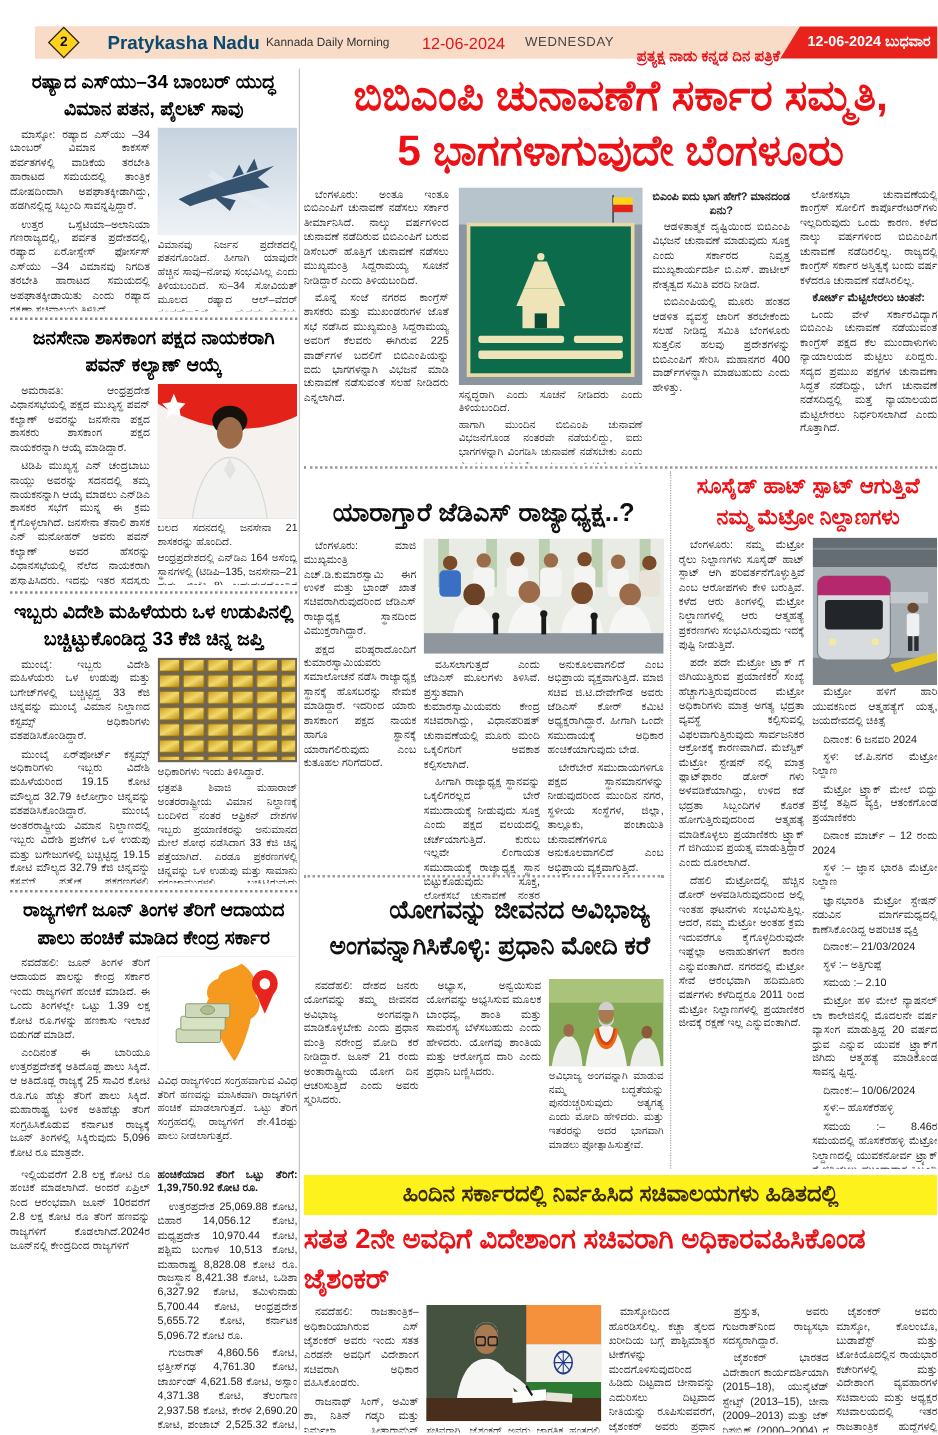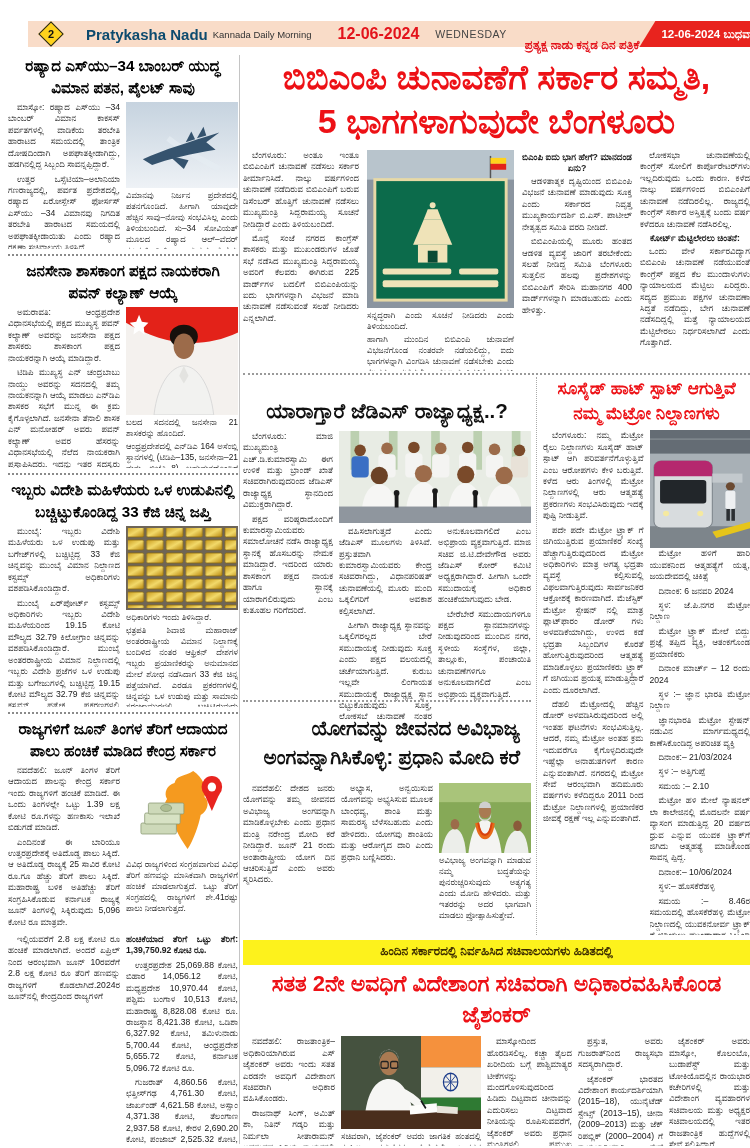--- a/index.html
+++ b/index.html
@@ -8,21 +8,21 @@
   
   .masthead{position:absolute;left:28px;top:21px;right:0;height:26px;background:#f9dcc8;
             display:flex;align-items:center;}
   .diamond{width:16px;height:16px;background:#ffd21c;border:1.5px solid #222;
            transform:rotate(45deg);margin-left:14px;flex:0 0 auto;display:flex;
            align-items:center;justify-content:center;}
   .diamond span{transform:rotate(-45deg);font-size:11px;font-weight:bold;color:#111;}
   .mast-divider{width:1px;height:20px;background:#666;margin:0 10px 0 16px;}
   .mast-title{color:#0c4a6e;font-weight:bold;font-size:15px;white-space:nowrap;}
   .mast-sub{color:#333;font-size:9.5px;margin-left:5px;white-space:nowrap;}
-  .mast-date{color:#e3131b;font-weight:bold;font-size:16px;margin-left:26px;white-space:nowrap;}
+  .mast-date{color:#e3131b;font-weight:normal;font-size:13px;margin-left:26px;white-space:nowrap;}
   .mast-day{color:#444;font-size:10.5px;margin-left:16px;letter-spacing:.5px;white-space:nowrap;}
   .mast-tag{color:#e3131b;font-weight:bold;font-size:12px;margin-left:18px;white-space:nowrap;margin-top:22px;}
   .mast-banner{margin-left:auto;background:#e8231e;color:#fff;font-weight:bold;font-size:11.5px;
                height:100%;display:flex;align-items:center;padding:0 10px 0 22px;
                clip-path:polygon(16px 0,100% 0,100% 100%,0 100%);white-space:nowrap;}
   
   .bt{margin:0 0 3px;text-indent:9px;font-size:8.6px;line-height:1.33;text-align:justify;
       overflow-wrap:break-word;}
   .bold{font-weight:bold;}
   .cap{font-size:8.4px;line-height:1.3;text-align:justify;margin:2px 0 0;}
@@ -55,23 +55,23 @@
   .metro{position:absolute;left:536px;top:377px;width:214px;height:558px;overflow:hidden;
          border-left:1px dotted #aaa;padding-left:6px;box-sizing:border-box;}
   .metro-hl{color:#ed1116;font-size:17px;font-weight:bold;text-align:center;line-height:1.45;margin:0;}
   .metro-body{display:flex;gap:6px;margin-top:4px;}
   .metro-c{width:50%;min-width:0;overflow:hidden;}
   .modi{position:absolute;left:243px;top:703px;width:288px;height:232px;overflow:hidden;}
   .modi-hl{font-size:20px;font-weight:bold;color:#101010;text-align:right;line-height:1.45;margin:11px;}
   .modi-body{display:flex;gap:6px;margin-top:4px;}
   .modi-body .col{width:33.3%;overflow:hidden;}
   .bottom{position:absolute;left:243px;top:940px;width:507px;height:206px;overflow:hidden;}
-  .kicker{background:#fdf21c;text-align:center;font-weight:bold;font-size:12px;color:#3a2a00;
+  .kicker{background:#fdf21c;text-align:center;font-weight:bold;font-size:18px;color:#3a2a00;
           padding:4px 0 5px;line-height:1.3;}
-  .jsh-hl{color:#ed1116;font-size:22px;font-weight:bold;text-align:center;line-height:1.45;margin:3px 0 0;}
+  .jsh-hl{color:#ed1116;font-size:22px;font-weight:bold;line-height:1.45;margin:3px 0 0;}
   .jsh-body{display:grid;grid-template-columns:92px 140px 85px 85px 81px;gap:6px;margin-top:5px;
             height:135px;overflow:hidden;}
 </style>
 </head>
 <body>
 
 <div class="page">
 
   <div class="masthead">
     <div class="diamond">

